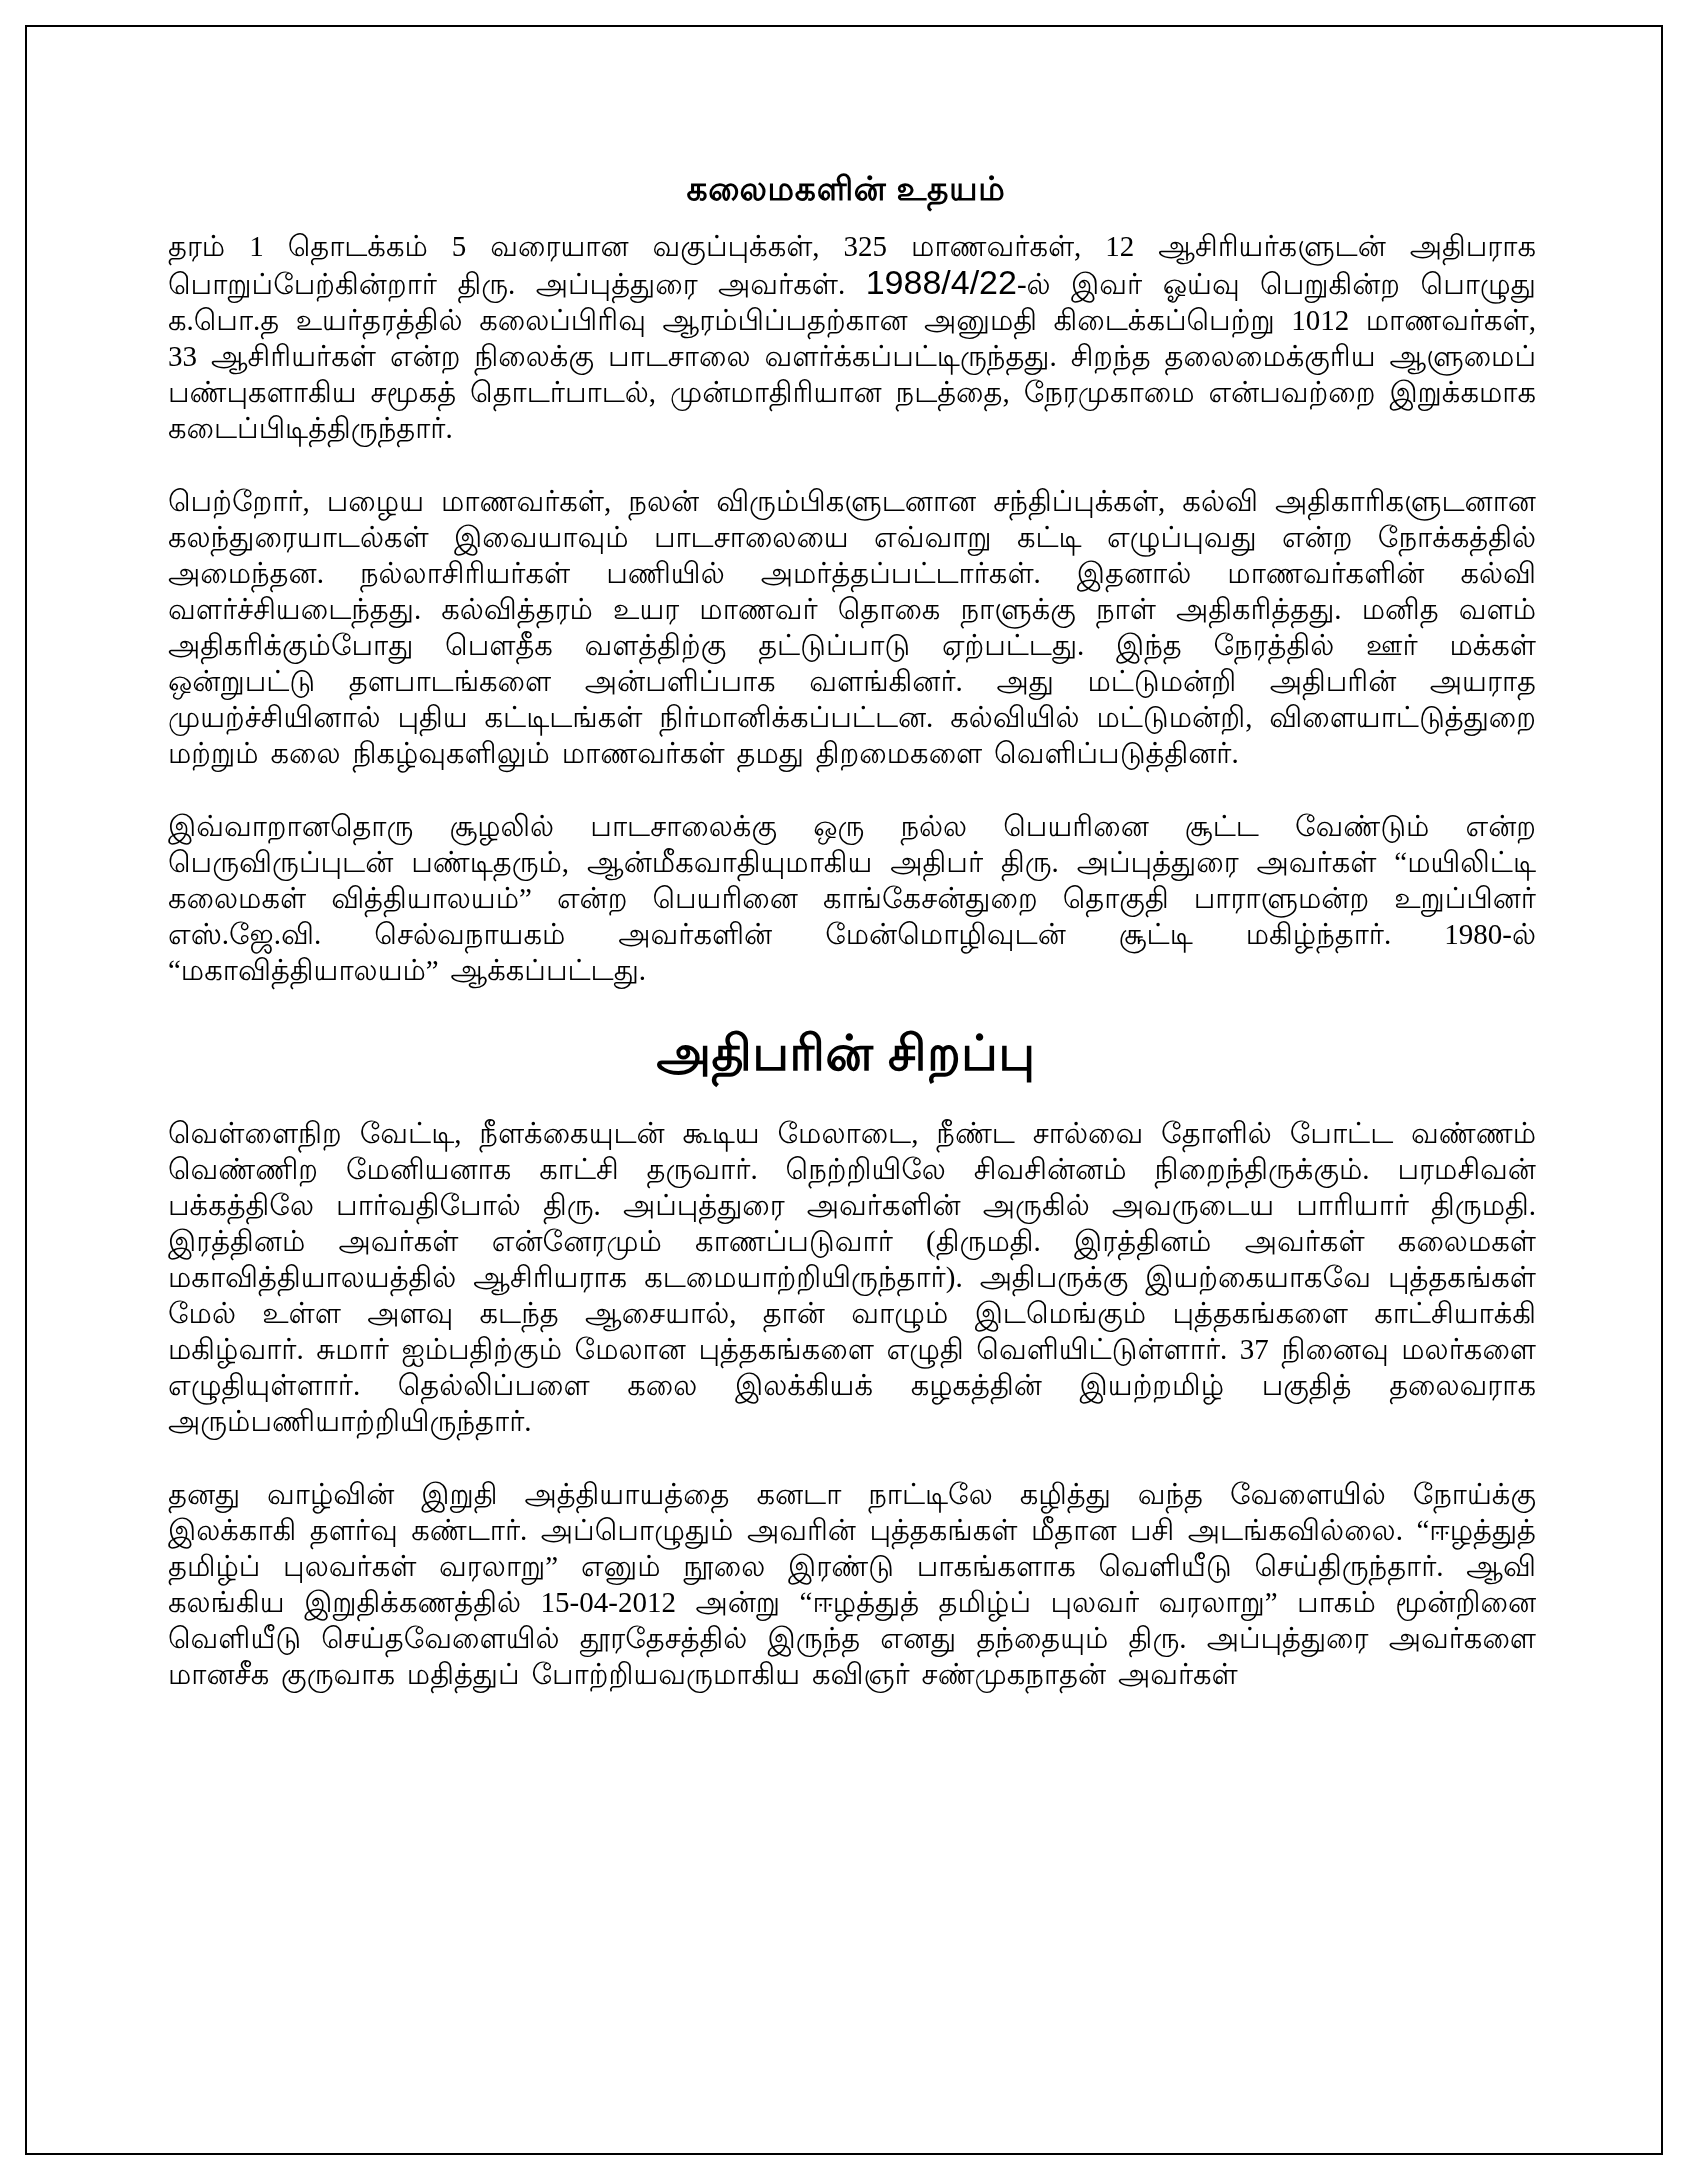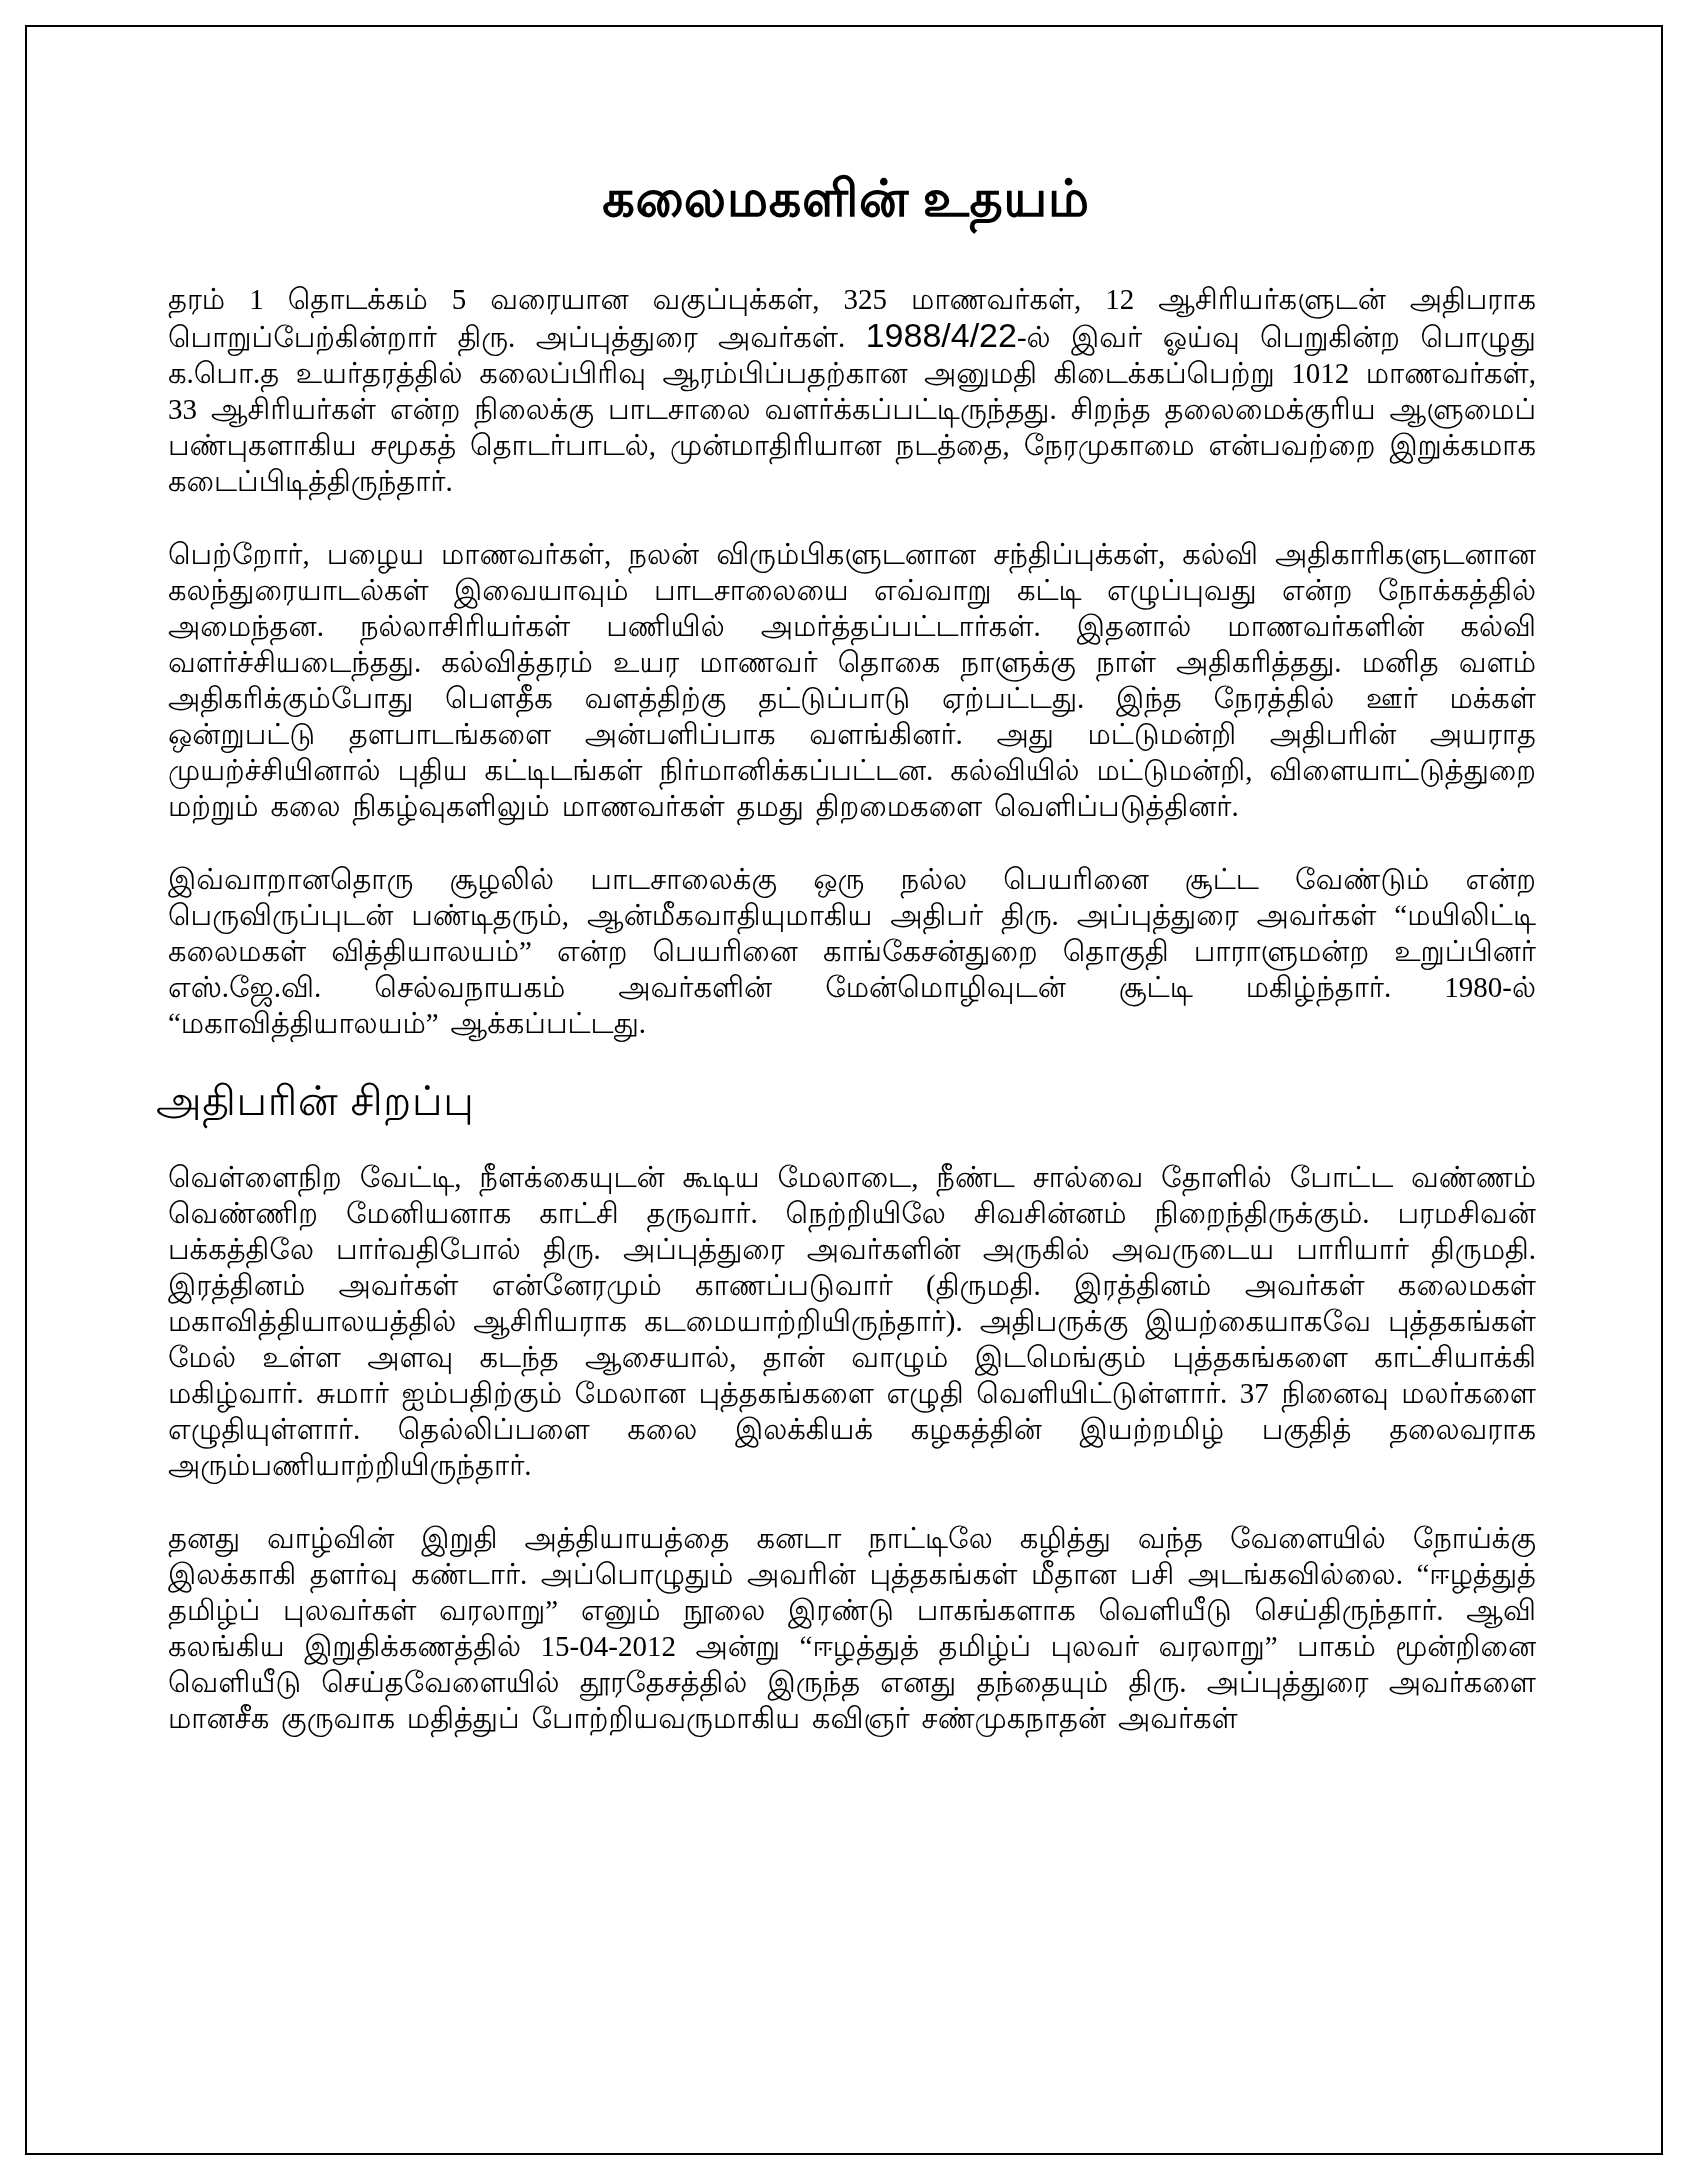--- a/index.html
+++ b/index.html
@@ -24,34 +24,34 @@
     box-sizing: border-box;
     pointer-events: none;
   }
   .content {
     position: absolute;
     left: 156px;
     top: 169px;
     width: 1380px;
   }
   .doc-title {
-    font-family: Liberation Serif, serif;
+    font-family: Liberation Sans, sans-serif;
     font-weight: bold;
-    font-size: 51px;
+    font-size: 33px;
     line-height: 1.2;
     text-align: center;
     letter-spacing: 0.7px;
-    margin: 0 0 51px 0;
+    margin: 0 0 19px 0;
   }
   .section-title {
     font-family: "Liberation Sans", sans-serif;
-    font-weight: normal;
-    font-size: 41px;
+    font-weight: bold;
+    font-size: 49px;
     line-height: 1.15;
-    text-align: left;
+    text-align: center;
     letter-spacing: 0.7px;
     margin: 18.5px 0 34px 0;
   }
   .body-para {
     font-size: 29px;
     line-height: 36px;
     text-align: justify;
     text-justify: inter-word;
     word-spacing: 4.6px;
     margin: 0 0 37px 12px;

